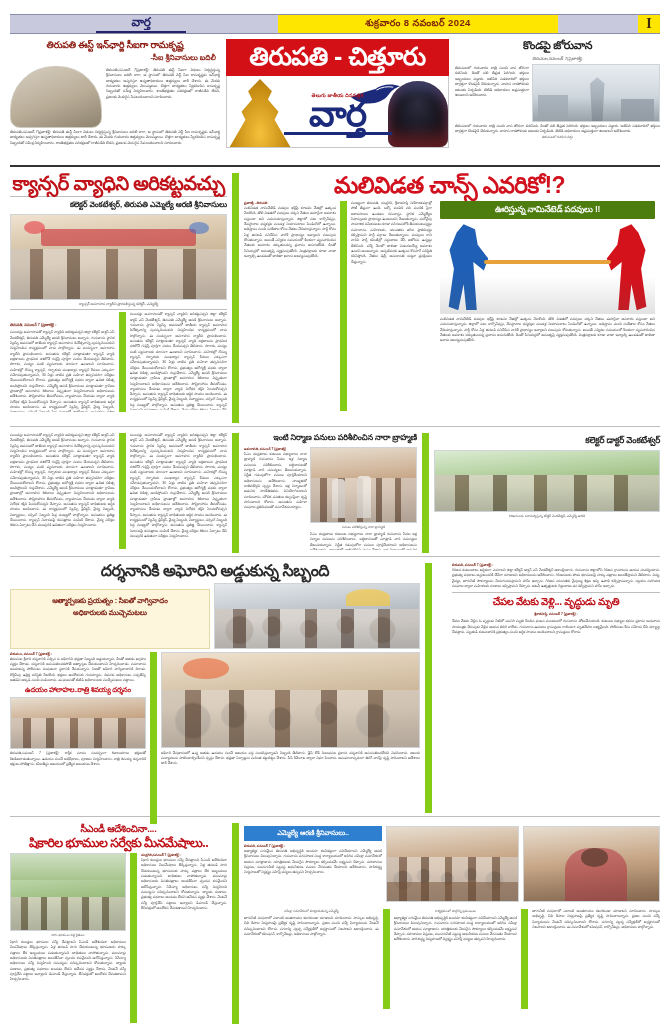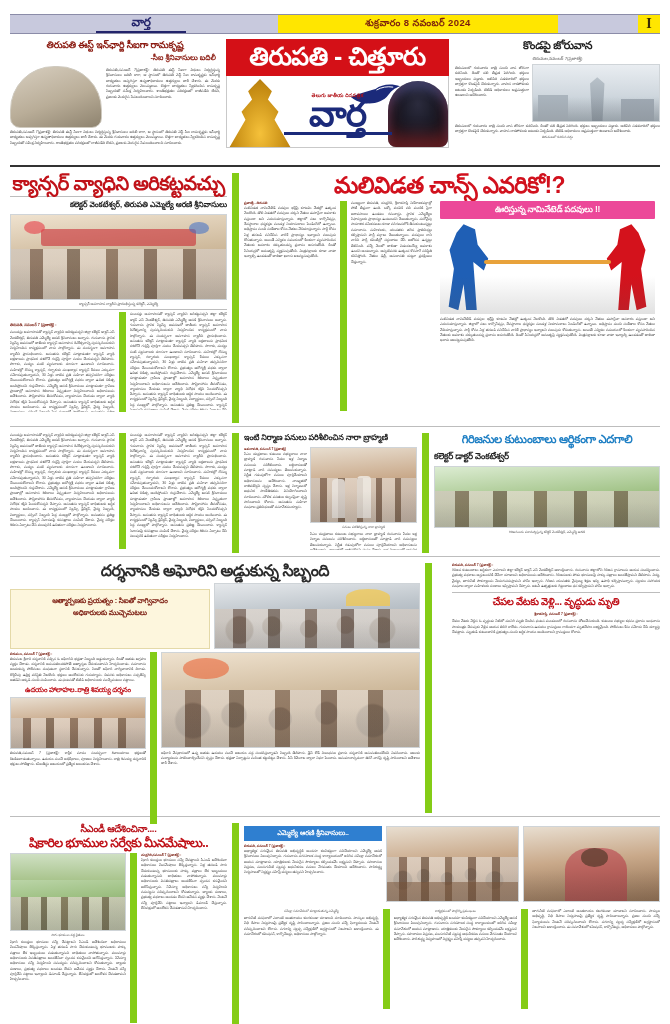--- a/index.html
+++ b/index.html
@@ -151,21 +151,21 @@
     text-align: right; margin-top: 3px; letter-spacing: -0.1px;
   }
   .body-text {
     font-size: 3.5px; color: #4c4c4c; line-height: 1.52;
     text-align: justify; hyphens: auto; overflow: hidden;
   }
   .byline { font-size: 3.8px; font-weight: bold; color: #7a1f12; }
   .caption { font-size: 3.6px; color: #5a5a5a; text-align: center; }
 
   .greenband {
-    background: #ec4899; color: #fff; text-align: center;
+    background: #4d7c0f; color: #fff; text-align: center;
     font-size: 8.4px; font-weight: bold; padding: 3px 4px;
     letter-spacing: -0.2px; border-radius: 1px;
   }
   .blueband {
     background: #2f7fd0; color: #fff; text-align: center;
     font-size: 6.6px; font-weight: bold; padding: 3px 4px;
   }
   .box-yellow { background: #fdf6dd; border: 1px solid #e4d9a8; margin-top: 6px; }
 
   .hl-blue {
@@ -179,21 +179,21 @@
   .hl-dark {
     font-size: 16px; font-weight: bold; color: #2b2b2b;
     text-align: center; letter-spacing: -0.5px; line-height: 1.05;
   }
   .hl-red-sm {
     font-size: 10px; font-weight: bold; color: #c0121a;
     text-align: center; letter-spacing: -0.3px;
   }
   .hl-black-sm {
     font-size: 8px; font-weight: bold; color: #1d1d1d;
-    text-align: left; letter-spacing: -0.2px;
+    text-align: right; letter-spacing: -0.2px;
   }
   .hl-maroon {
     font-size: 9px; font-weight: bold; color: #7b1b10;
     text-align: center; letter-spacing: -0.2px;
   }
 
   
   .row { display: flex; }
   .mt2 { margin-top: 2px; } .mt3 { margin-top: 3px; }
   .mt4 { margin-top: 4px; }
@@ -371,21 +371,20 @@
             <div style="position:absolute;left:20%;bottom:6%;width:12%;height:52%;background:rgba(235,230,225,.8);border-radius:4px 4px 0 0;"></div>
             <div style="position:absolute;left:44%;bottom:6%;width:13%;height:56%;background:rgba(240,236,230,.8);border-radius:4px 4px 0 0;"></div>
           </div>
           <div class="caption mt2" style="font-size:3.2px;">పనులు పరిశీలిస్తున్న నారా బ్రాహ్మణి</div>
           <div class="body-text mt2" style="max-height:18px;">సీఎం చంద్రబాబు కుటుంబ సభ్యురాలు నారా బ్రాహ్మణి గురువారం పేదల ఇళ్ల నిర్మాణ పనులను పరిశీలించారు. లబ్ధిదారులతో మాట్లాడి వారి సమస్యలు తెలుసుకున్నారు. నిర్ణీత గడువులోగా పనులు పూర్తిచేయాలని అధికారులను ఆదేశించారు. నాణ్యతలో రాజీపడొద్దని స్పష్టం చేశారు. ఇళ్ల నిర్మాణంలో ఆధునిక సాంకేతికతను వినియోగించాలని సూచించారు. మౌలిక వసతుల కల్పనపైనా దృష్టి సారించాలని కోరారు. అనంతరం మహిళా సంఘాల ప్రతినిధులతో సమావేశమయ్యారు.</div>
         </div>
       </div>
     </div>
 
     <div class="col-rule" style="flex:1 1 auto;padding-left:5px;">
-      <div class="hl-blue">గిరిజనుల కుటుంబాలు ఆర్థికంగా ఎదగాలి</div>
       <div class="hl-black-sm mt2" style="font-size:8.5px;">కలెక్టర్ డాక్టర్ వెంకటేశ్వర్</div>
       <div class="photo green mt3" style="height:62px;">
         <div class="figures"></div>
       </div>
       <div class="caption mt2" style="font-size:3.2px;">గిరిజనులను పరామర్శిస్తున్న కలెక్టర్ వెంకటేశ్వర్, ఎమ్మెల్యే ఆరణి</div>
     </div>
   </div>
 
   <div class="rule" style="margin-top:3px;"></div>
 

